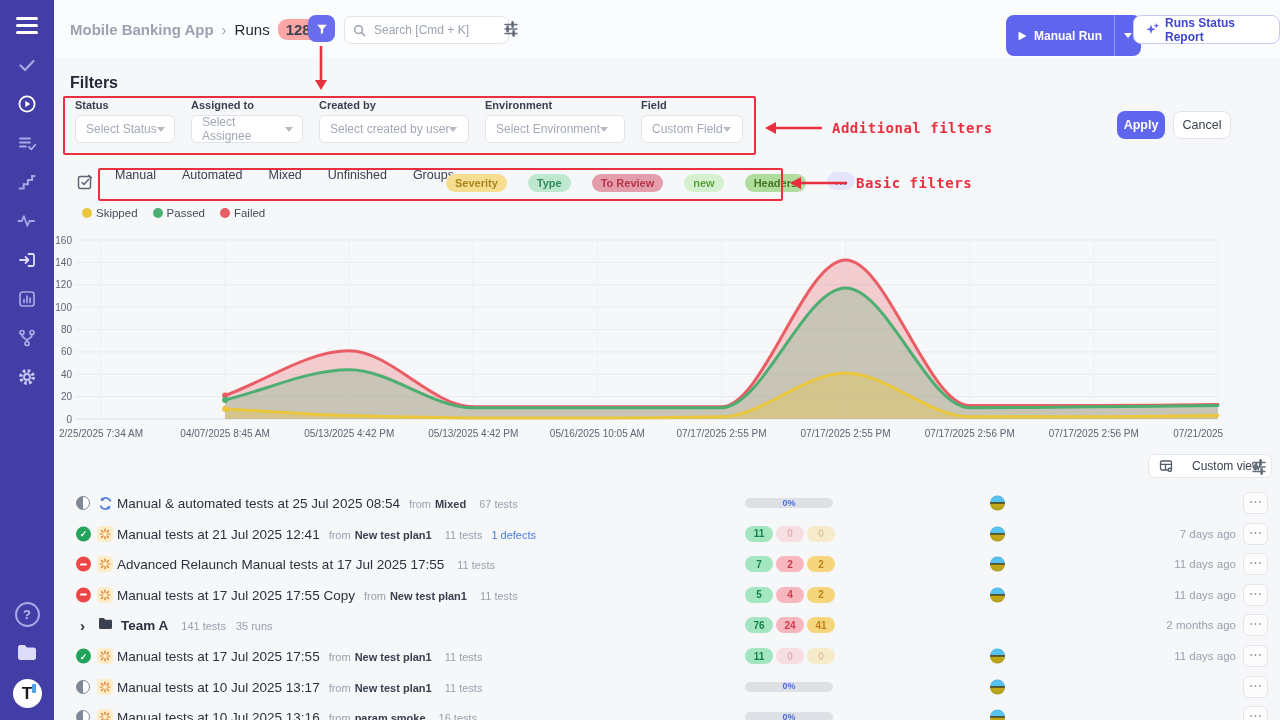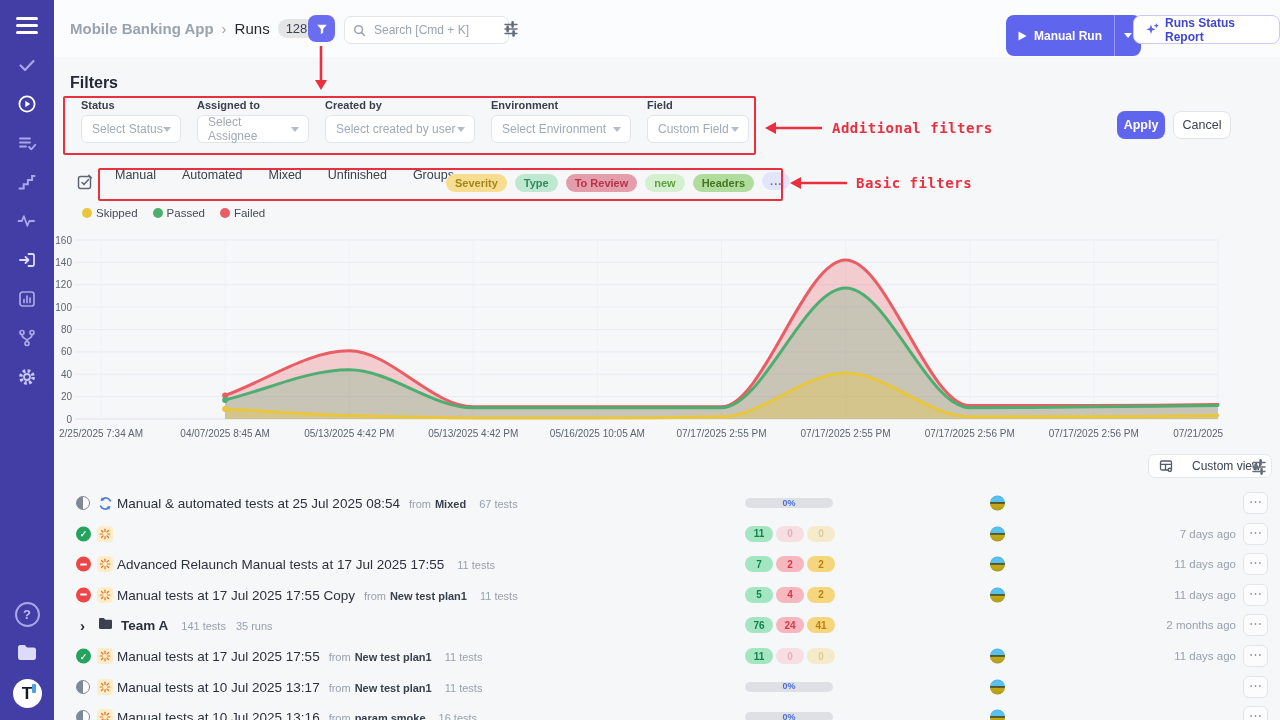--- a/index.html
+++ b/index.html
@@ -20,21 +20,21 @@
            font-size:13px;font-weight:bold;display:flex;align-items:center;justify-content:center;cursor:pointer}
   .logo{width:29px;height:29px;border-radius:50%;background:#fff;position:relative;display:flex;
         align-items:center;justify-content:center;font-weight:800;font-size:17px;color:#16191f;cursor:pointer}
   .logo i{position:absolute;right:6px;top:5px;width:4px;height:9px;background:#4da3e8;border-radius:1px}
   
   #header{position:absolute;left:54px;top:0;right:0;height:57px;background:#fbfcfd}
   .crumb{position:absolute;left:16px;top:19px;font-size:15px;display:flex;align-items:center;gap:8px}
   .crumb .proj{color:#9ba3b0;font-weight:600;cursor:pointer}
   .crumb .sep{color:#9ba3b0}
   .crumb .page{color:#232936;font-weight:400}
-  .count-badge{background:#e5e5e5;border-radius:9px;padding:2px 8px;font-size:13px;font-weight:400;color:#3a4150}
+  .count-badge{background:#fca5a5;border-radius:9px;padding:2px 8px;font-size:15px;font-weight:700;color:#3a4150}
   .funnel-btn{position:absolute;left:254px;top:15px;width:27px;height:27px;border-radius:8px;background:#6a6dee;
               display:flex;align-items:center;justify-content:center;cursor:pointer}
   .searchbox{position:absolute;left:290px;top:16px;width:147px;height:26px;border:1px solid #e1e4e9;border-radius:7px;
              background:#fff;display:flex;align-items:center;padding:0 8px;gap:6px}
   .searchbox input{border:none;outline:none;width:110px;font-size:12px;color:#5d6472;background:transparent;
                    font-family:"Liberation Sans",sans-serif}
   .searchbox input::placeholder{color:#9ba3b0}
   .tune{cursor:pointer}
   .hdr-tune{position:absolute;left:449px;top:21px}
   .mr-btn{position:absolute;left:952px;top:15px;height:41px;border-radius:8px;background:#6065ee;color:#fff;
@@ -43,31 +43,31 @@
   .mr-split{width:1px;background:rgba(255,255,255,.35)}
   .mr-caret{width:26px;display:flex;align-items:center;justify-content:center}
   .caret-down{width:0;height:0;border-left:4px solid transparent;border-right:4px solid transparent;border-top:5px solid #fff}
   .report-btn{position:absolute;left:1079px;top:15px;height:27px;border-radius:8px;background:#fff;border:1px solid #c9cbf6;
               display:flex;align-items:center;gap:6px;padding:0 11px;font-size:12px;font-weight:700;color:#4046d0;cursor:pointer}
   
   .filters-title{position:absolute;left:70px;top:74px;font-size:16px;font-weight:700;color:#232936}
   #filter-fields{position:absolute;left:75px;top:99px;display:flex;gap:16px}
   .ffield .flabel{font-size:11px;font-weight:600;color:#39404e;margin-bottom:4px}
   .fselect{height:28px;border:1px solid #e1e4e9;border-radius:6px;background:#fff;display:flex;align-items:center;
-           justify-content:space-between;padding:0 9px 0 10px;font-size:12px;color:#a2a9b6;cursor:pointer;box-sizing:border-box}
+           padding:0 9px 0 10px;font-size:12px;color:#a2a9b6;cursor:pointer;box-sizing:border-box}
   .sel-caret{width:0;height:0;border-left:4px solid transparent;border-right:4px solid transparent;border-top:5px solid #b6bcc6}
   .apply-btn{position:absolute;left:1117px;top:111px;width:48px;height:28px;border:none;border-radius:8px;background:#6065ee;
              color:#fff;font-size:12.5px;font-weight:600;cursor:pointer;font-family:inherit}
   .cancel-btn{position:absolute;left:1173px;top:111px;width:58px;height:28px;border:1px solid #e1e4e9;border-radius:8px;
               background:#fff;color:#3a4150;font-size:12.5px;cursor:pointer;font-family:inherit;box-sizing:border-box}
   
   .compose-ic{position:absolute;left:76px;top:173px;cursor:pointer}
   #tabs-row{position:absolute;left:115px;top:168px;height:29px;display:flex;align-items:flex-start;gap:26px}
   .ftab{font-size:12.5px;color:#39404e;cursor:pointer}
-  #pills-row{position:absolute;left:446px;top:168px;height:29px;display:flex;align-items:center;gap:8px}
+  #pills-row{position:absolute;left:446px;top:168px;height:29px;display:flex;align-items:center;gap:21px}
   .pill{height:18px;border-radius:9px;padding:0 9px;font-size:11px;font-weight:600;display:flex;align-items:center;cursor:pointer}
   .pill.more{padding:0 8px;letter-spacing:1px;font-weight:700}
   
   .ann-box{position:absolute;border:2.5px solid #ea2f3f;border-radius:2px;z-index:40;pointer-events:none}
   #ann-box1{left:63px;top:96px;width:689px;height:55px}
   #ann-box2{left:98px;top:168px;width:681px;height:29px}
   .ann-label{position:absolute;font-family:"DejaVu Sans Mono",monospace;font-weight:700;font-size:14px;
              color:#ea2f3f;z-index:40;letter-spacing:.5px;pointer-events:none}
   #ann-svg{position:absolute;left:0;top:0;z-index:41;pointer-events:none}
   
@@ -253,21 +253,21 @@
           <path d="M6 1.5 L7.2 5 L10.6 6.2 L7.2 7.4 L6 10.9 L4.8 7.4 L1.4 6.2 L4.8 5 Z" fill="#6065ee"></path>
           <path d="M11.3 1.2 v3 M9.8 2.7 h3" stroke="#6065ee" stroke-width="1.2" stroke-linecap="round"></path>
         </svg>
       </span>
     <span>Runs Status Report</span>
   </div>
 </div>
 
 <div class="filters-title">Filters</div>
 <div id="filter-fields">
-    <div class="ffield" style="width: 100px; margin-left: 6px;">
+    <div class="ffield" style="width: 100px;">
       <div class="flabel">Status</div>
       <div class="fselect">
         <span>Select Status</span>
         <span class="sel-caret"></span>
       </div>
     </div>
     <div class="ffield" style="width: 112px;">
       <div class="flabel">Assigned to</div>
       <div class="fselect">
         <span>Select Assignee</span>
@@ -455,20 +455,21 @@
             <line x1="12" y1="4" x2="10.2" y2="5.8"></line>
             <line x1="13.5" y1="8" x2="11" y2="8"></line>
             <line x1="12" y1="12" x2="10.2" y2="10.2"></line>
             <line x1="8" y1="13.5" x2="8" y2="11"></line>
             <line x1="4" y1="12" x2="5.8" y2="10.2"></line>
             <line x1="2.5" y1="8" x2="5" y2="8"></line>
             <line x1="4" y1="4" x2="5.8" y2="5.8"></line>
           </g>
         </svg>
       </span>
+      <div class="nameline"><span class="rname">Manual tests at 21 Jul 2025 12:41</span><span class="rfrom">from</span><span class="rplan">New test plan1</span><span class="rtests">11 tests</span><span class="rdef">1 defects</span></div>
       <div class="badges">
         <span class="badge green">11</span>
         <span class="badge red faded">0</span>
         <span class="badge yellow faded">0</span>
       </div>
       <span class="browser-icon"></span>
       <span class="ago">7 days ago</span>
       <div class="menu-btn">⋯</div>
     </div>
     <div class="run-row" style="top: 61.2px;">

